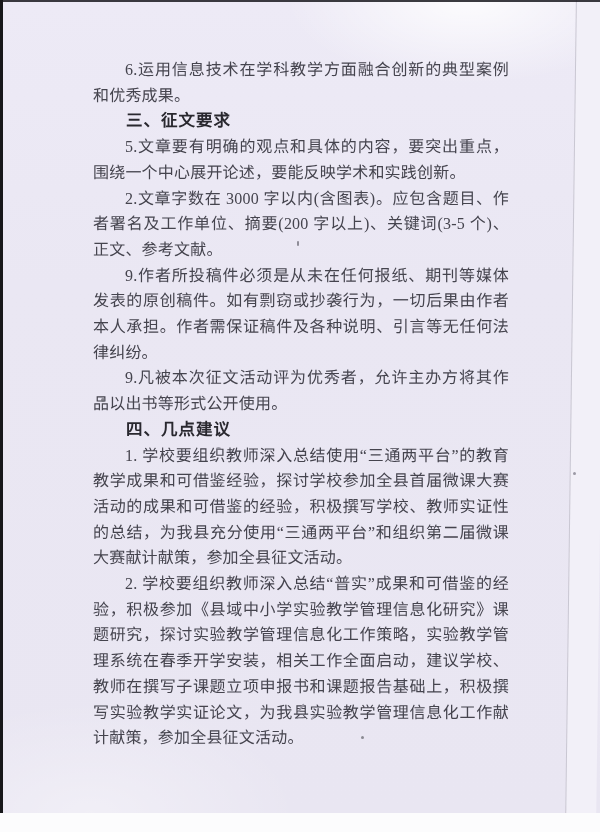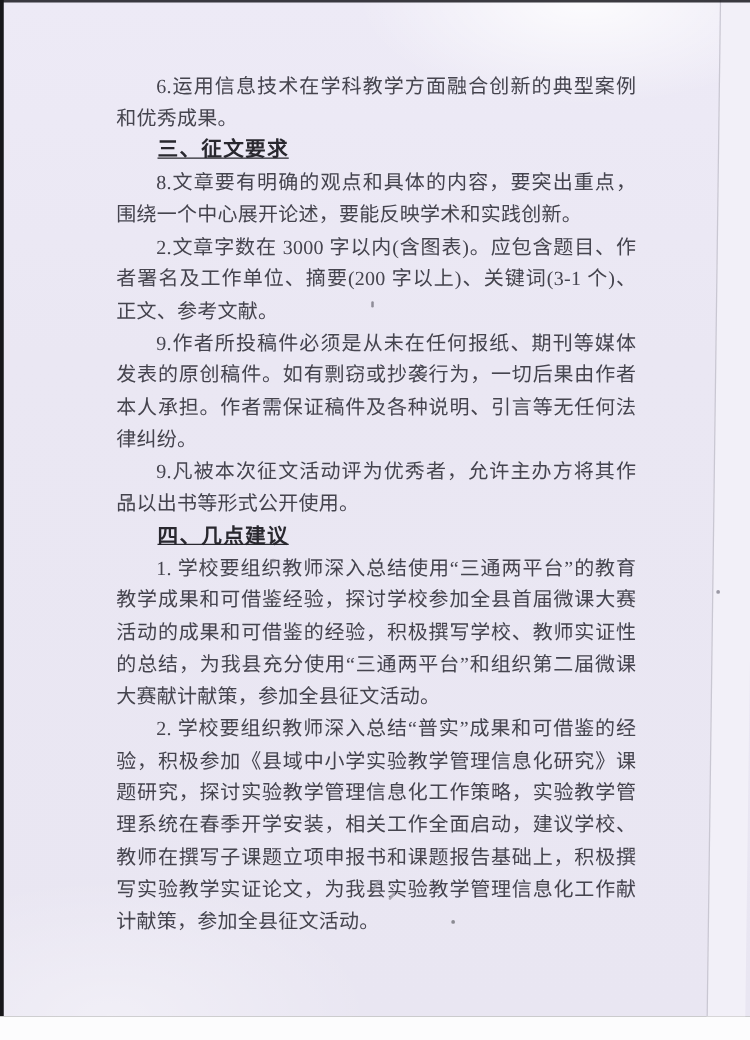--- a/index.html
+++ b/index.html
@@ -10,21 +10,21 @@
   body {
     width: 600px;
     height: 832px;
     overflow: hidden;
     font-family: "Liberation Serif", serif;
   }
   .page {
     position: relative;
     width: 600px;
     height: 832px;
-    background: #000000;
+    background: #c4b5fd;
     overflow: hidden;
   }
   
   .paper {
     position: absolute;
     left: 0; top: 0;
     width: 600px;
     height: 813px;
     background:
       radial-gradient(ellipse 260px 120px at 78% 0%, rgba(255,255,255,0.85), rgba(255,255,255,0) 70%),
@@ -79,21 +79,20 @@
     margin: 0;
     padding: 0;
     text-indent: 2em;
   }
   .content p.heading {
     font-family: "Liberation Sans", sans-serif;
     font-weight: 700;
     font-size: 16.5px;
     color: #29282f;
     letter-spacing: 1px;
-    text-decoration: underline;
   }
   
   .speckle {
     position: absolute;
     border-radius: 50%;
   }
   .sp1 { left: 101px; top: 398px; width: 4px; height: 4px; background: #6a6a72; opacity: 0.8; }
   .sp2 { left: 361px; top: 736px; width: 3px; height: 3px; background: #8a8a92; }
   .sp3 { left: 296px; top: 707px; width: 10px; height: 2px; background: #9a98a4; border-radius: 2px; transform: rotate(-55deg); }
   .sp4 { left: 310px; top: 716px; width: 7px; height: 2px; background: #a5a3ae; border-radius: 2px; transform: rotate(-50deg); }
@@ -105,22 +104,22 @@
 <body>
 
 <div class="page">
 
   <div class="paper">
     <div class="crease"></div>
 
     <div class="content">
       <p class="body">6.运用信息技术在学科教学方面融合创新的典型案例和优秀成果。</p>
       <p class="heading">三、征文要求</p>
-      <p class="body">8.文章要有明确的观点和具体的内容，要突出重点，围绕一个中心展开论述，要能反映学术和实践创新。</p>
-      <p class="body">2.文章字数在 3000 字以内(含图表)。应包含题目、作者署名及工作单位、摘要(200 字以上)、关键词(3-1 个)、正文、参考文献。</p>
+      <p class="body">5.文章要有明确的观点和具体的内容，要突出重点，围绕一个中心展开论述，要能反映学术和实践创新。</p>
+      <p class="body">2.文章字数在 3000 字以内(含图表)。应包含题目、作者署名及工作单位、摘要(200 字以上)、关键词(3-5 个)、正文、参考文献。</p>
       <p class="body">9.作者所投稿件必须是从未在任何报纸、期刊等媒体发表的原创稿件。如有剽窃或抄袭行为，一切后果由作者本人承担。作者需保证稿件及各种说明、引言等无任何法律纠纷。</p>
       <p class="body">9.凡被本次征文活动评为优秀者，允许主办方将其作品以出书等形式公开使用。</p>
       <p class="heading">四、几点建议</p>
       <p class="body">1. 学校要组织教师深入总结使用“三通两平台”的教育教学成果和可借鉴经验，探讨学校参加全县首届微课大赛活动的成果和可借鉴的经验，积极撰写学校、教师实证性的总结，为我县充分使用“三通两平台”和组织第二届微课大赛献计献策，参加全县征文活动。</p>
       <p class="body">2. 学校要组织教师深入总结“普实”成果和可借鉴的经验，积极参加《县域中小学实验教学管理信息化研究》课题研究，探讨实验教学管理信息化工作策略，实验教学管理系统在春季开学安装，相关工作全面启动，建议学校、教师在撰写子课题立项申报书和课题报告基础上，积极撰写实验教学实证论文，为我县实验教学管理信息化工作献计献策，参加全县征文活动。</p>
     </div>
 
     <div class="speckle sp1"></div>
     <div class="speckle sp2"></div>
     <div class="speckle sp3"></div>

